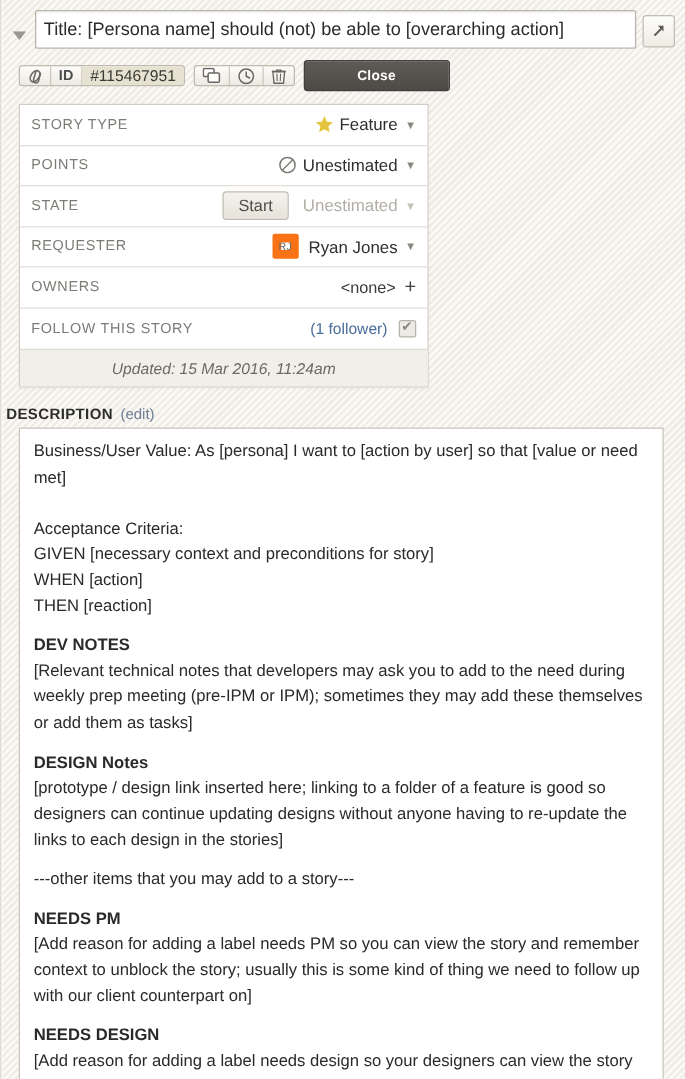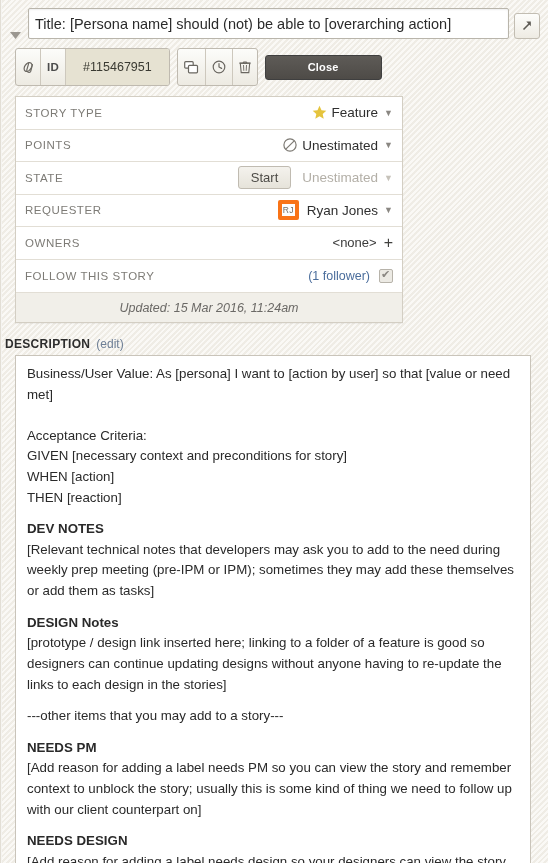--- a/index.html
+++ b/index.html
@@ -34,21 +34,21 @@
   }
 
   #story-panel {
     position: relative;
     padding: 5px 8px 0 5px;
   }
 
   
   .title-row {
     display: flex;
-    align-items: flex-end;
+    align-items: center;
     gap: 5px;
     padding: 3px 0 0 2px;
   }
   .collapse-triangle {
     width: 16px;
     flex: 0 0 16px;
     padding-top: 9px;
     text-align: center;
     cursor: pointer;
   }
@@ -88,21 +88,21 @@
     align-items: center;
     gap: 7px;
     padding: 9px 0 0 10px;
   }
   .btn-group {
     display: flex;
     border: 1px solid #bfbab0;
     border-radius: 3px;
     overflow: hidden;
     background: linear-gradient(to bottom, #fcfcfa, #edeae2);
-    height: 38px;
+    height: 17px;
   }
   .btn-group > * {
     display: flex;
     align-items: center;
     justify-content: center;
     height: 100%;
     border-right: 1px solid #cdc8bd;
     padding: 0 6px;
     cursor: pointer;
   }
@@ -111,41 +111,41 @@
   .id-label {
     font-size: 11.5px;
     font-weight: bold;
     color: #4b4b4b;
     letter-spacing: .3px;
   }
   .id-value {
     font-size: 12.5px;
     color: #3a3a32;
     background: #e6e2d2;
-    padding: 0 17px;
+    padding: 0 6px;
     font-family: "Liberation Sans", sans-serif;
   }
 
   .close-btn {
     width: 117px;
     height: 25px;
     border: 1px solid #3f3f3f;
     border-radius: 3px;
     background: linear-gradient(to bottom, #5e5b57, #4e4b47);
     color: #fff;
     font-size: 11px;
     font-weight: bold;
     font-family: "Liberation Sans", sans-serif;
     cursor: pointer;
     letter-spacing: .2px;
   }
 
   
   .meta-wrap {
-    width: 388px;
+    width: 328px;
     margin: 10px 0 0 10px;
     border: 1px solid #d3cec3;
     background: #fff;
     box-shadow: 0 1px 1px rgba(0,0,0,0.04);
   }
   .meta-row {
     display: flex;
     align-items: center;
     height: 32.5px;
     border-bottom: 1px solid #e2ded5;
@@ -180,21 +180,21 @@
     font-size: 13px;
     color: #4d4b47;
     padding: 3px 12px;
     font-family: "Liberation Sans", sans-serif;
     cursor: pointer;
     margin-right: 6px;
   }
 
   .avatar {
     width: 21px; height: 20px;
-    border: 4px solid #f97316;
+    border: 7px solid #f97316;
     border-radius: 2px;
     background: #fdfdfc;
     font-size: 8.5px;
     color: #6e6b66;
     display: flex;
     align-items: center;
     justify-content: center;
     letter-spacing: .3px;
     margin-right: 3px;
   }

